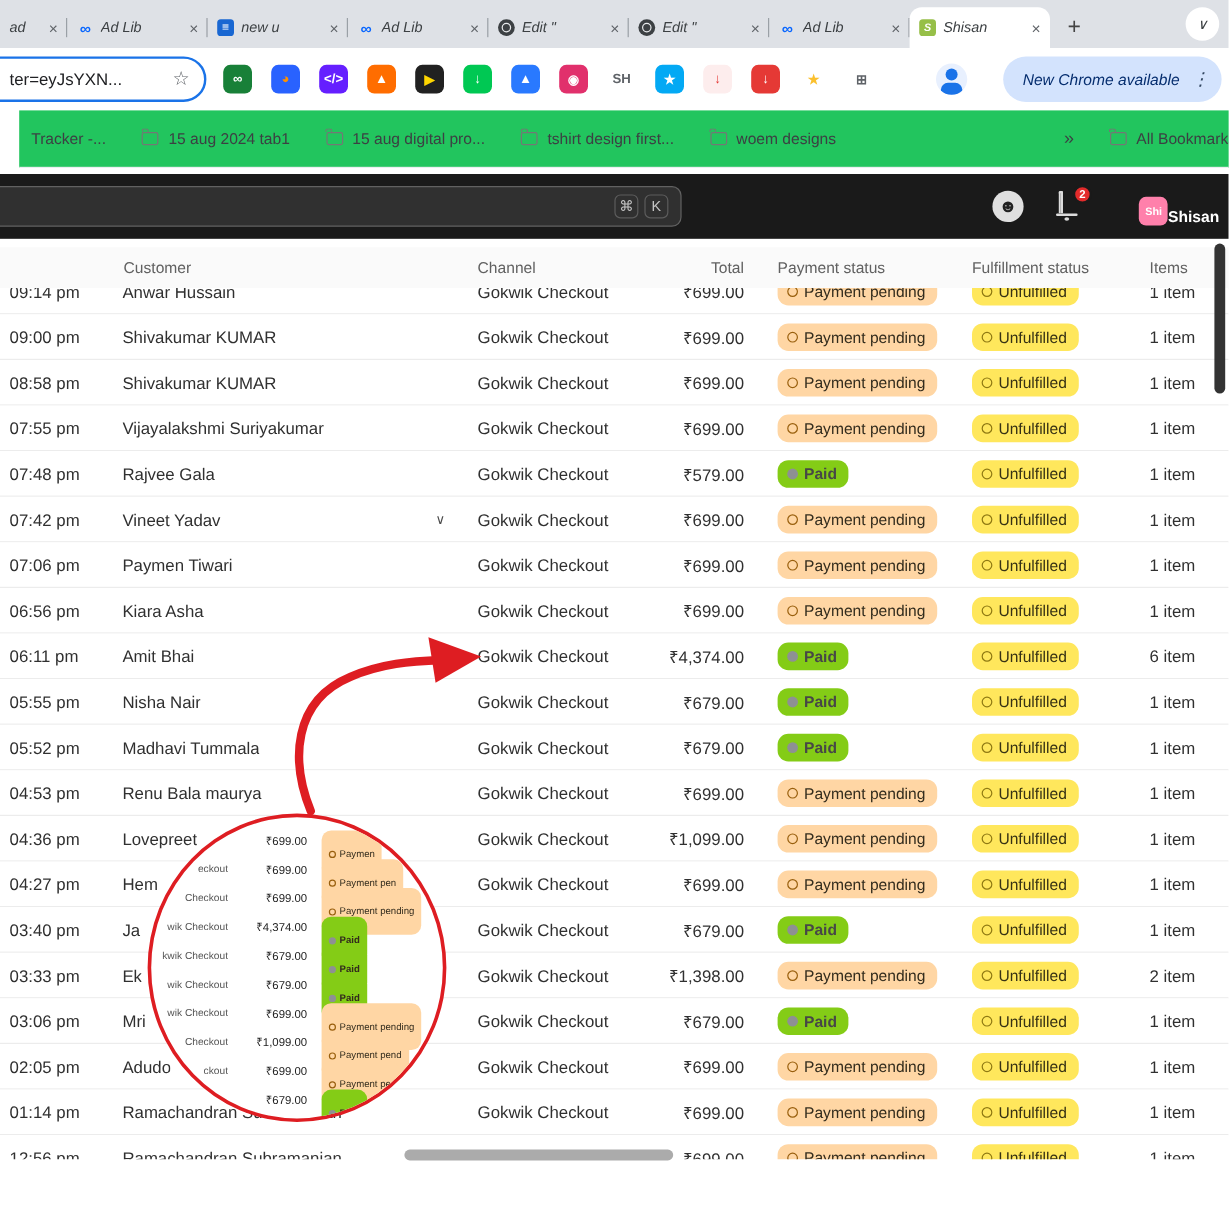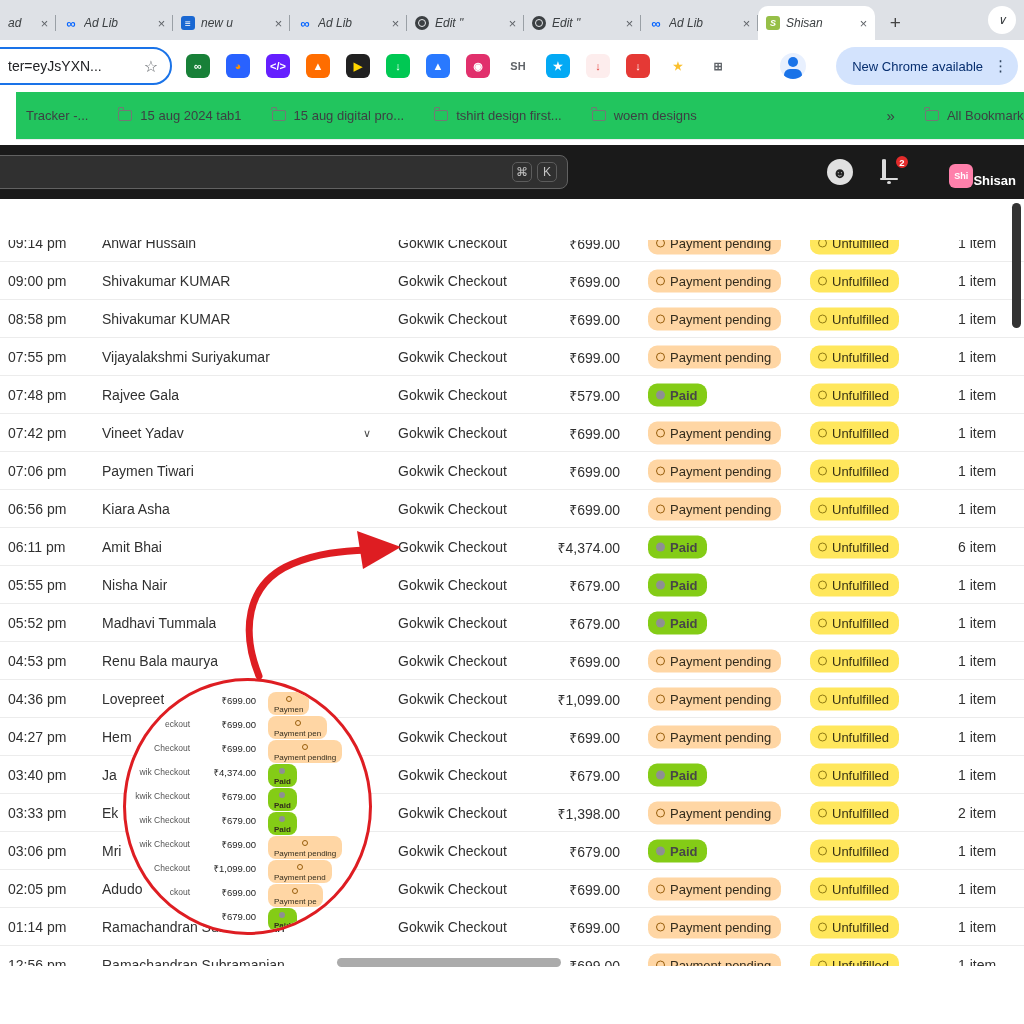--- a/index.html
+++ b/index.html
@@ -36,21 +36,21 @@
            font-size:14px;color:#202124;}
   .omni-url{flex:1;overflow:hidden;white-space:nowrap;}
   .omni-star{flex:none;color:#5f6368;font-size:16px;}
   .extrow{position:absolute;left:186px;top:14px;display:flex;gap:16px;align-items:center;}
   .ext{width:24px;height:24px;border-radius:6px;display:flex;align-items:center;justify-content:center;}
   .ext b{font-size:11px;font-weight:bold;font-style:normal;}
   .profile-ic{position:absolute;left:780px;top:13px;width:26px;height:26px;border-radius:50%;background:#e8f0fe;overflow:hidden;}
   .profile-ic::before{content:"";position:absolute;left:8px;top:4px;width:10px;height:10px;border-radius:50%;background:#1a73e8;}
   .profile-ic::after{content:"";position:absolute;left:4px;top:16px;width:18px;height:12px;border-radius:9px;background:#1a73e8;}
   .update-chip{position:absolute;right:6px;top:7px;height:38px;border-radius:19px;background:#d3e3fd;color:#062e6f;
-               font-size:13px;display:flex;align-items:center;gap:10px;padding:0 10px 0 16px;box-sizing:border-box;}
+               font-size:13px;display:flex;align-items:center;gap:10px;padding:0 10px 0 16px;box-sizing:border-box;font-style:italic;}
   .kebab{color:#30455f;font-size:15px;}
 
   
   .bookmarks{position:absolute;top:92px;left:16px;width:100%;height:48px;background:#22c55e;border-bottom:1px solid #eceef0;
              display:flex;align-items:center;gap:30px;padding:0 10px;box-sizing:border-box;font-size:13px;color:#3c4043;}
   .bm{display:flex;align-items:center;gap:8px;white-space:nowrap;}
   .folder{width:14px;height:11px;border:1.5px solid #747775;border-radius:2px;position:relative;box-sizing:border-box;flex:none;}
   .folder::before{content:"";position:absolute;left:-1.5px;top:-4px;width:6px;height:3px;border:1.5px solid #747775;
                   border-bottom:none;border-radius:2px 2px 0 0;box-sizing:border-box;}
   .bm-spacer{flex:1;}
@@ -108,21 +108,21 @@
   .paid .dot{background:#8e9093;}
   .ful .dot{border:1.5px solid #8f7912;background:transparent;}
 
   
   .inset{position:absolute;left:123px;top:678px;width:249px;height:257px;border-radius:50%;background:#fff;
          border:3px solid #de1d22;overflow:hidden;z-index:40;box-sizing:border-box;padding-top:6px;}
   .mrow{position:relative;height:24px;}
   .m-ch{position:absolute;left:0;width:64px;text-align:right;font-size:8.5px;color:#555;top:8px;white-space:nowrap;}
   .m-total{position:absolute;left:66px;width:64px;text-align:right;font-size:9.5px;color:#1e1e1e;top:7px;white-space:nowrap;}
   .m-pill{position:absolute;left:142px;top:5px;height:15px;display:inline-flex;align-items:center;gap:3px;
-          padding:4px 6px;border-radius:8px;font-size:8px;white-space:nowrap;color:#332c1d;flex-direction:column;}
+          padding:12px 6px;border-radius:8px;font-size:8px;white-space:nowrap;color:#332c1d;}
   .m-pill .dot{width:6px;height:6px;}
 
   
   .arrow-svg{position:absolute;left:0;top:0;width:1024px;height:1024px;z-index:50;pointer-events:none;}
   .vthumb{position:absolute;right:3px;top:203px;width:9px;height:125px;background:#333;border-radius:5px;z-index:60;}
   .hthumb{position:absolute;left:337px;top:958px;width:224px;height:9px;background:#ababab;border-radius:5px;z-index:60;}
 </style>
 </head>
 <body>
 
@@ -297,20 +297,28 @@
     <span class="bellwrap">
       <span class="bell"></span>
       <span class="badge">2</span>
     </span>
     <div class="storechip">
       <span class="store-avatar">Shi</span>
       <span class="store-name">Shisan</span>
     </div>
   </div>
 
+  <div class="thead">
+    <span class="th h-customer">Customer</span>
+    <span class="th h-channel">Channel</span>
+    <span class="th h-total">Total</span>
+    <span class="th h-pay">Payment status</span>
+    <span class="th h-ful">Fulfillment status</span>
+    <span class="th h-items">Items</span>
+  </div>
 
   <div class="rows">
 
       <div class="row">
         <span class="cell c-time">09:14 pm</span>
         <span class="cell c-customer">Anwar Hussain</span>
 
         <span class="cell c-channel">Gokwik Checkout</span>
         <span class="cell c-total">₹699.00</span>
         <span class="pill pay pending">

